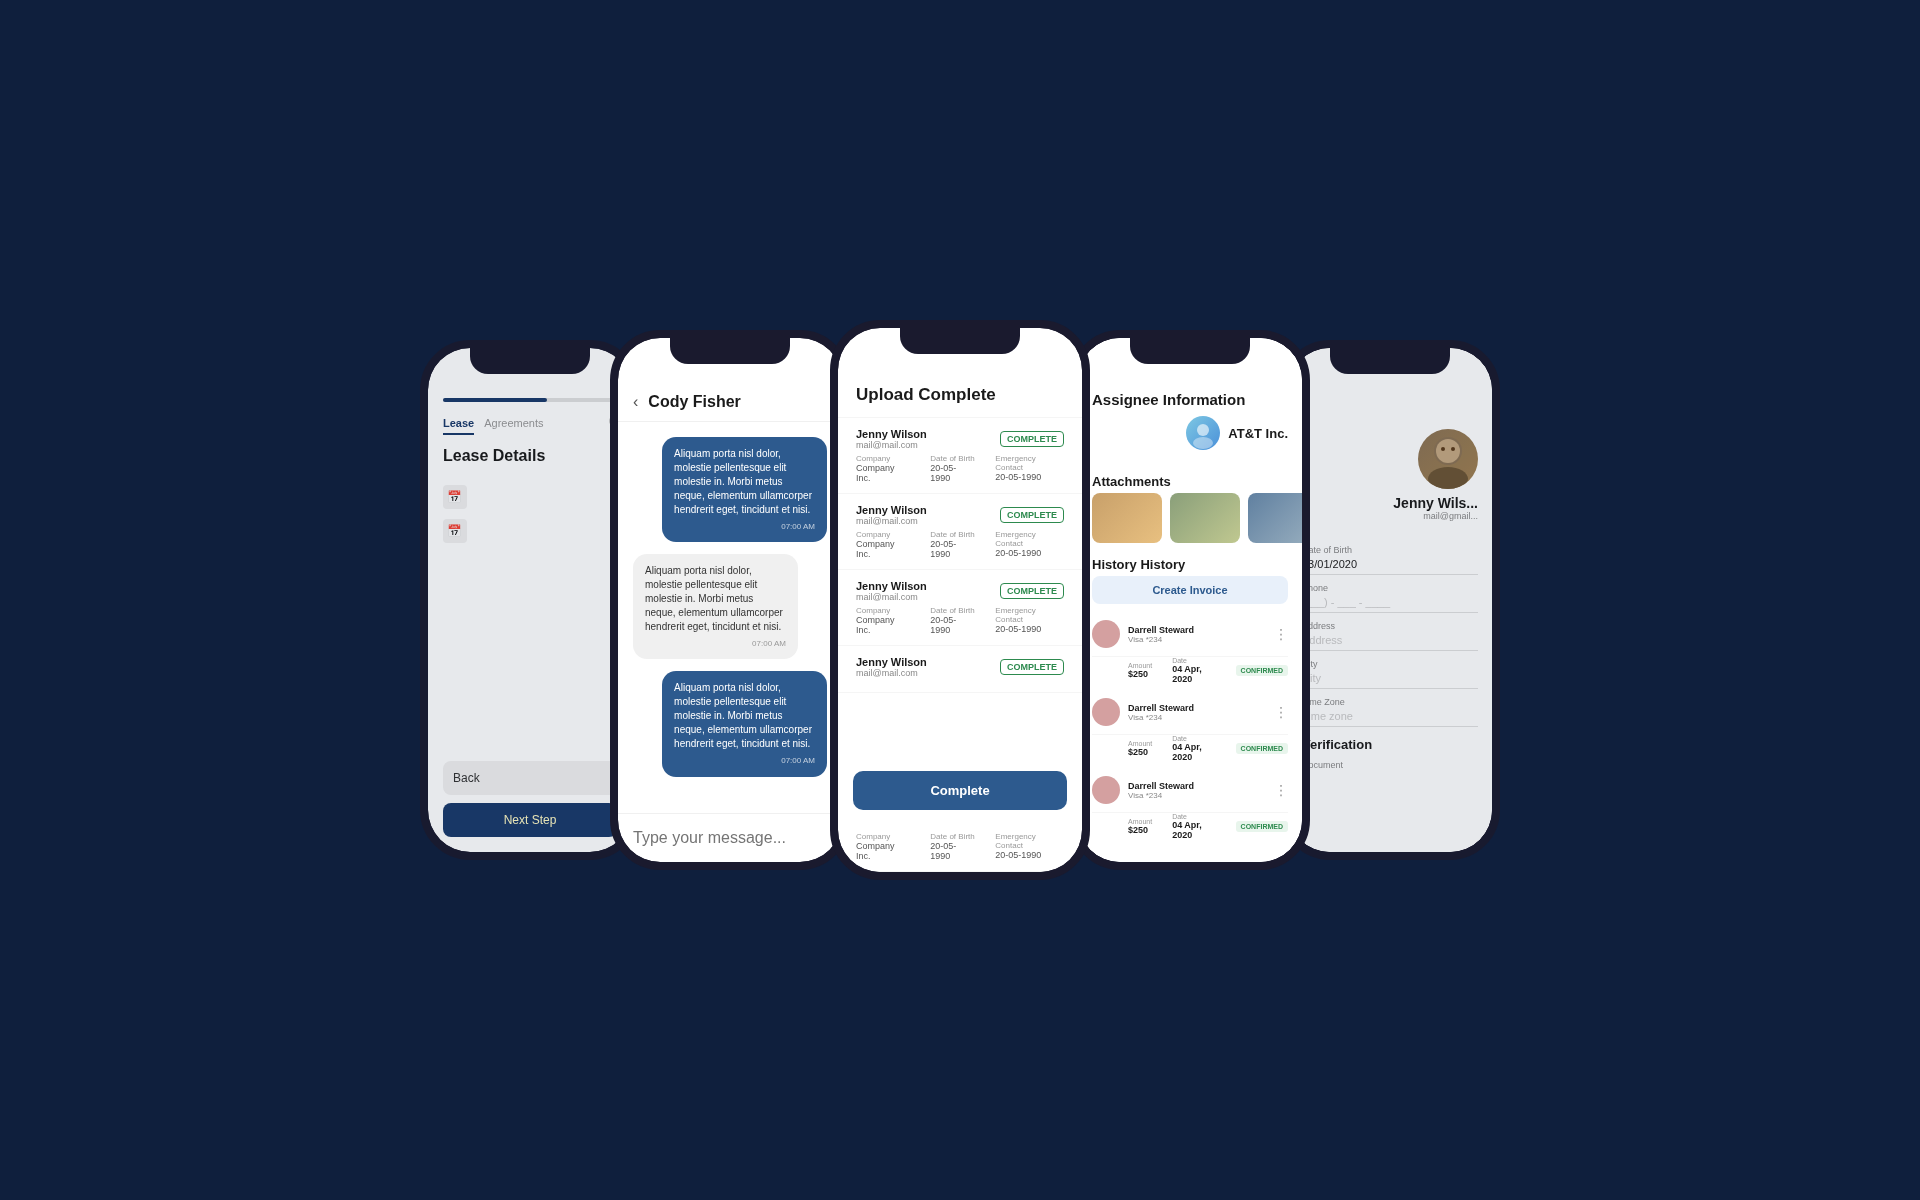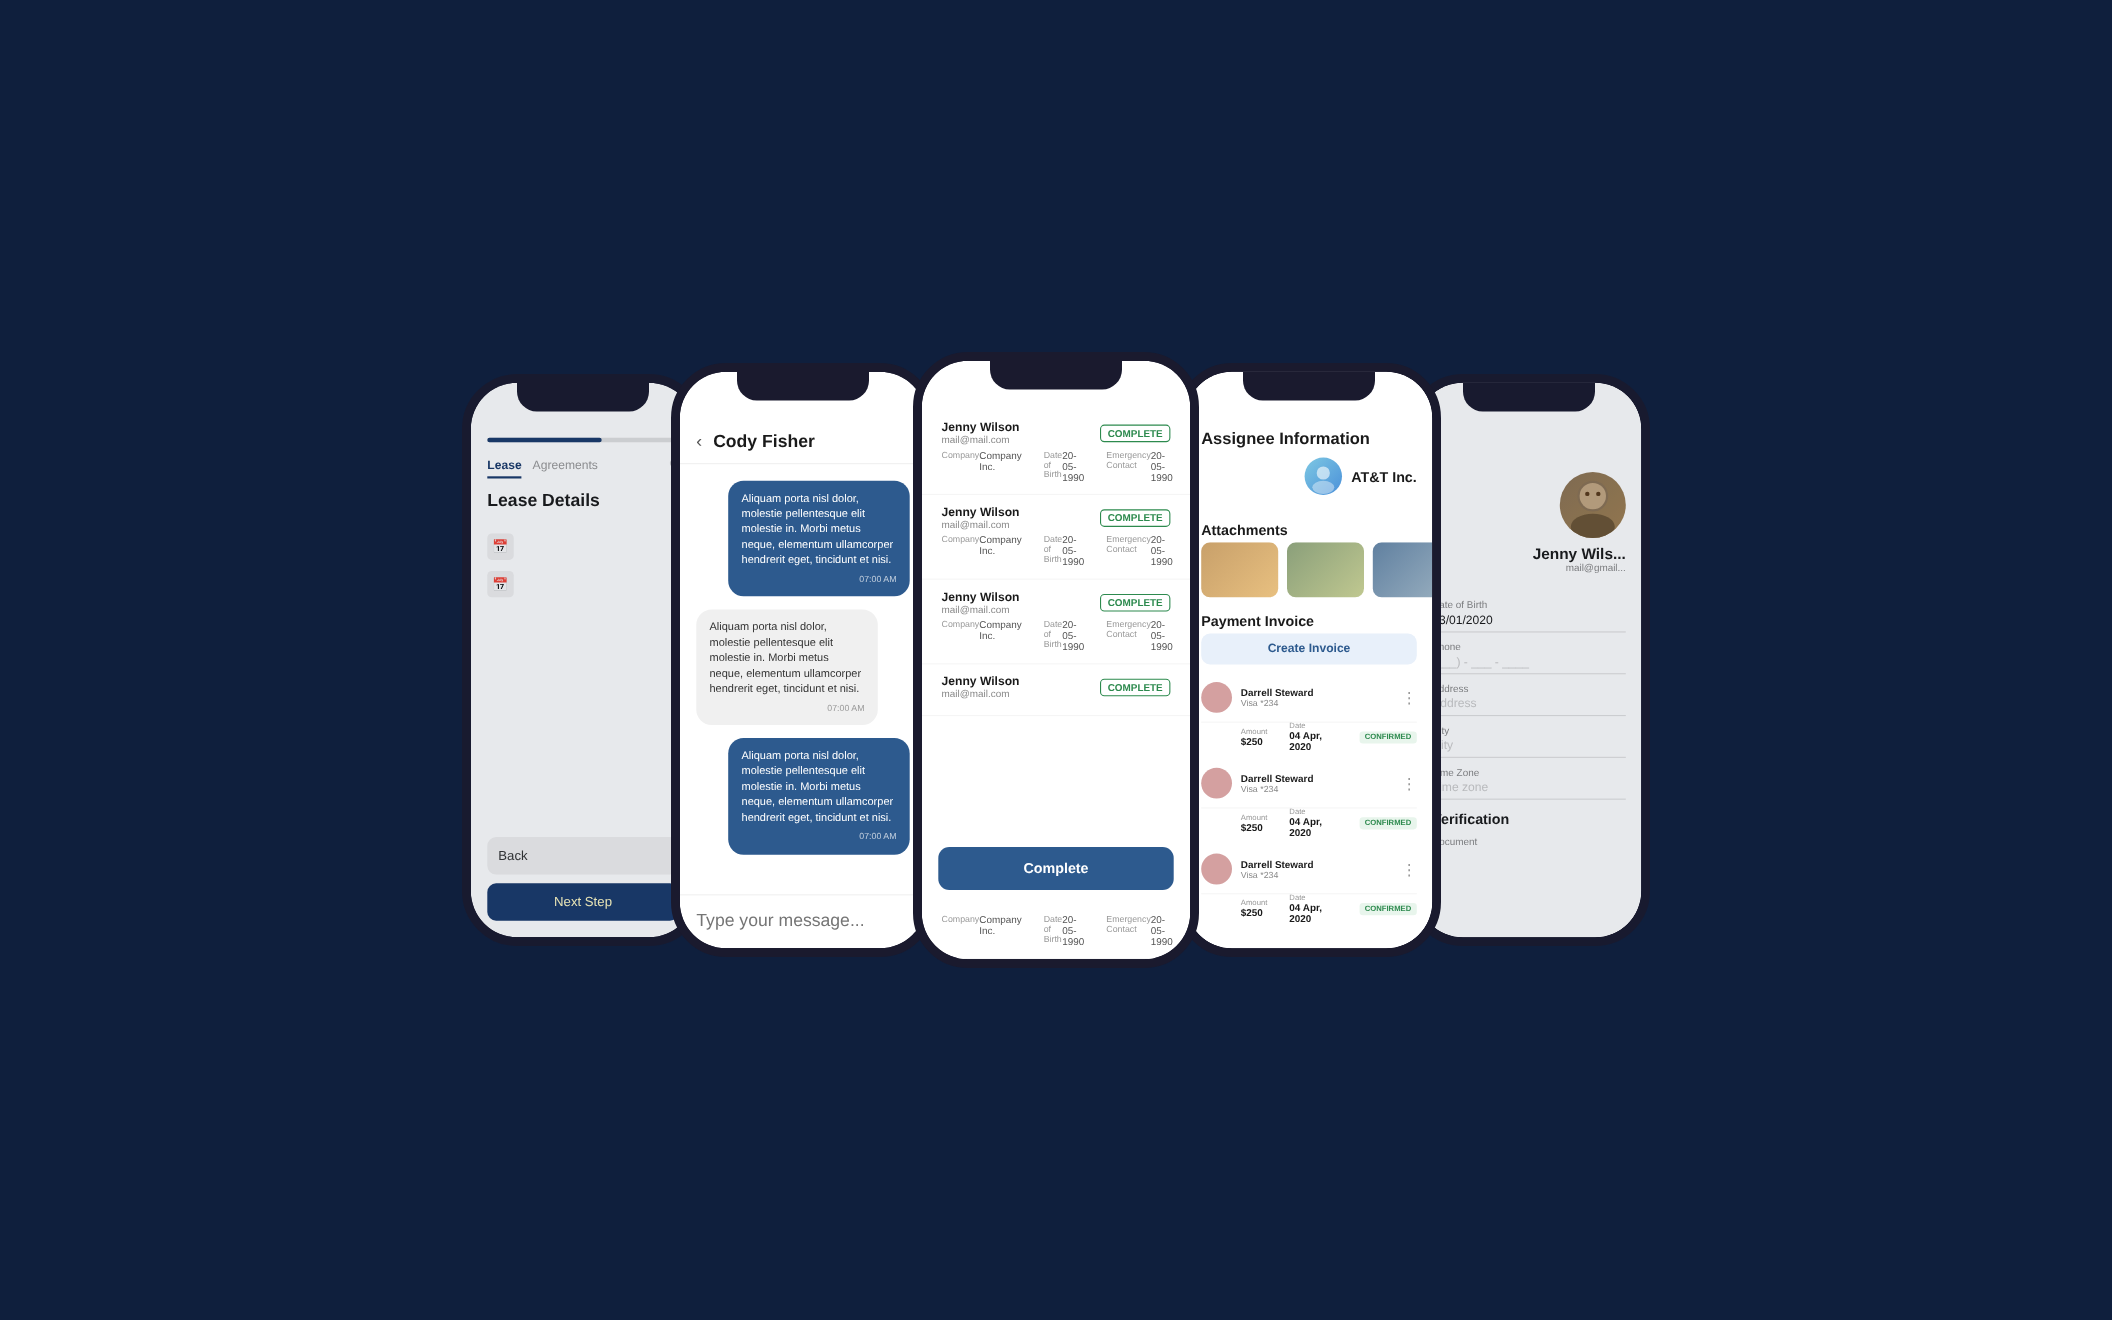--- a/index.html
+++ b/index.html
@@ -304,21 +304,21 @@
       border: 1px solid #2d8a4e;
       padding: 2px 6px;
       border-radius: 4px;
     }
     .p3-item-row2 {
       display: flex;
       gap: 20px;
     }
     .p3-field-group {
       display: flex;
-      flex-direction: row;
+      flex-direction: column;
     }
     .p3-field-label {
       font-size: 8px;
       color: #999;
     }
     .p3-field-value {
       font-size: 9px;
       color: #555;
     }
     .p3-complete-btn {
@@ -598,20 +598,21 @@
           <div class="p2-send">➤</div>
         </div>
       </div>
     </div>
   </div>
 
   <div class="phone phone-main" style="border-radius:50px; overflow:hidden; position:relative;">
     <div class="phone-inner">
       <div class="notch"></div>
       <div class="p3-content">
+        <div class="p3-header">Upload Complete</div>
         <div class="p3-list">
           <div class="p3-item">
             <div class="p3-item-row1">
               <div>
                 <div class="p3-person-name">Jenny Wilson</div>
                 <div class="p3-email">mail@mail.com</div>
               </div>
               <div class="p3-badge-complete">COMPLETE</div>
             </div>
             <div class="p3-item-row2">
@@ -721,21 +722,21 @@
             </div>
             <span class="p4-company">AT&amp;T Inc.</span>
           </div>
         </div>
         <div class="p4-section-title">Attachments</div>
         <div class="p4-attachments">
           <div class="p4-attach-thumb"></div>
           <div class="p4-attach-thumb"></div>
           <div class="p4-attach-thumb"></div>
         </div>
-        <div class="p4-section-title">Payment Invoice</div>
+        <div class="p4-section-title">History History</div>
         <div class="p4-payment-section">
           <div class="p4-create-invoice">Create Invoice</div>
 
           <div class="p4-payment-item">
             <div class="p4-pay-avatar"></div>
             <div class="p4-pay-info">
               <div class="p4-pay-name">Darrell Steward</div>
               <div class="p4-pay-visa">Visa *234</div>
             </div>
             <span class="p4-pay-dots">⋮</span>

